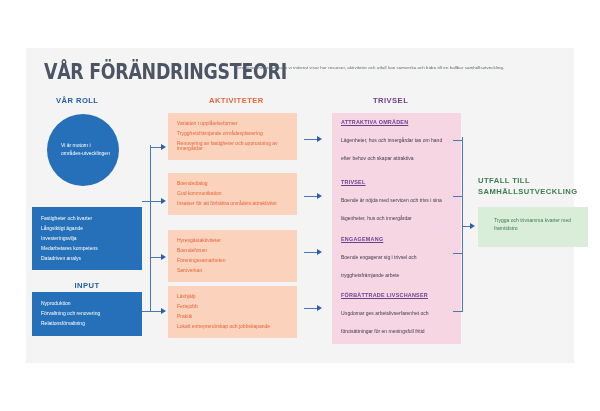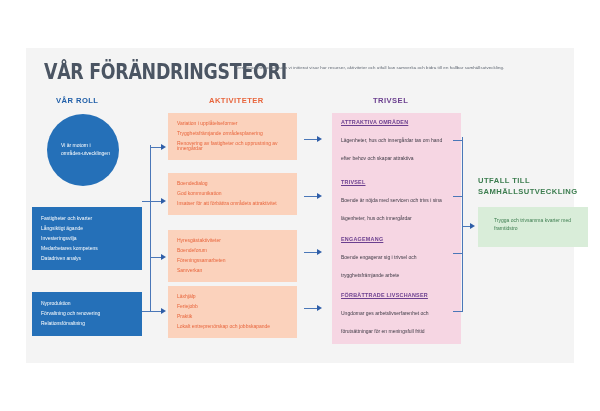--- a/index.html
+++ b/index.html
@@ -214,20 +214,21 @@
   </div>
 
   <div class="bluebox" id="box-resurser">
     <div>Fastigheter och kvarter</div>
     <div>Långsiktigt ägande</div>
     <div>Investeringsvilja</div>
     <div>Medarbetares kompetens</div>
     <div>Datadriven analys</div>
   </div>
 
+  <div class="subhead" id="head-input">INPUT</div>
   <div class="bluebox" id="box-input">
     <div>Nyproduktion</div>
     <div>Förvaltning och renovering</div>
     <div>Relationsförvaltning</div>
   </div>
 
   <div class="orangebox" id="akt-1">
     <div>Variation i upplåtelseformer</div>
     <div>Trygghetsfrämjande områdesplanering</div>
     <div>Renovering av fastigheter och upprustning av innergårdar</div>

